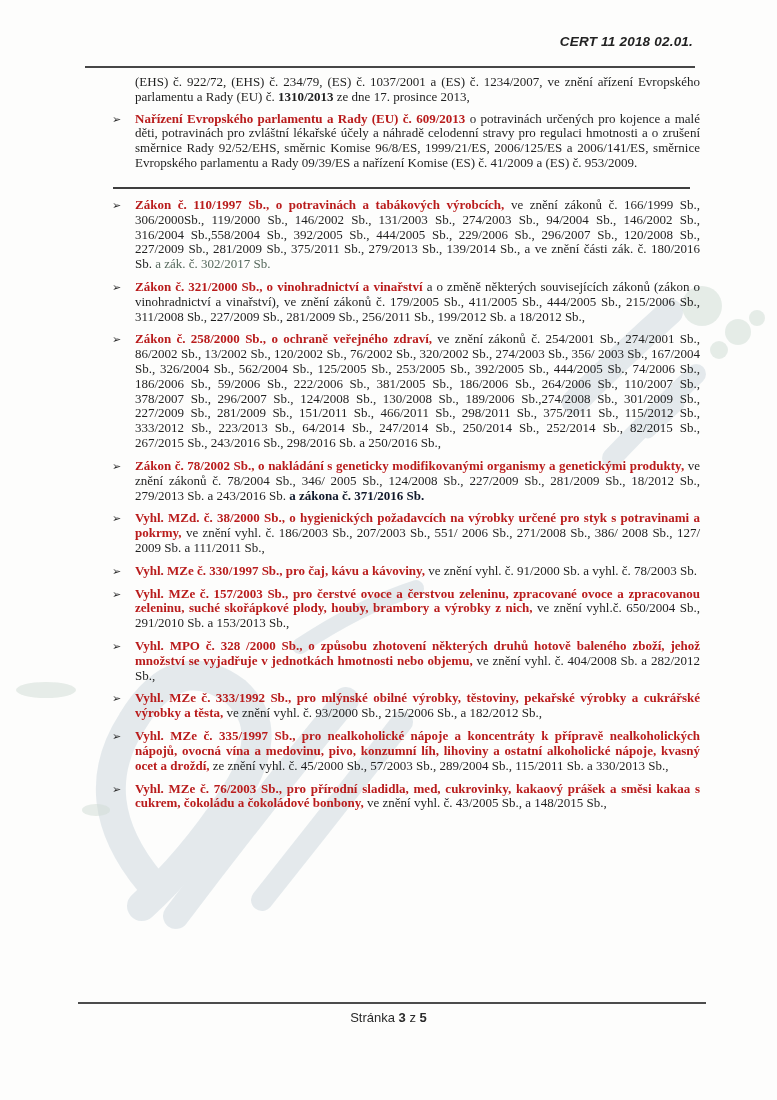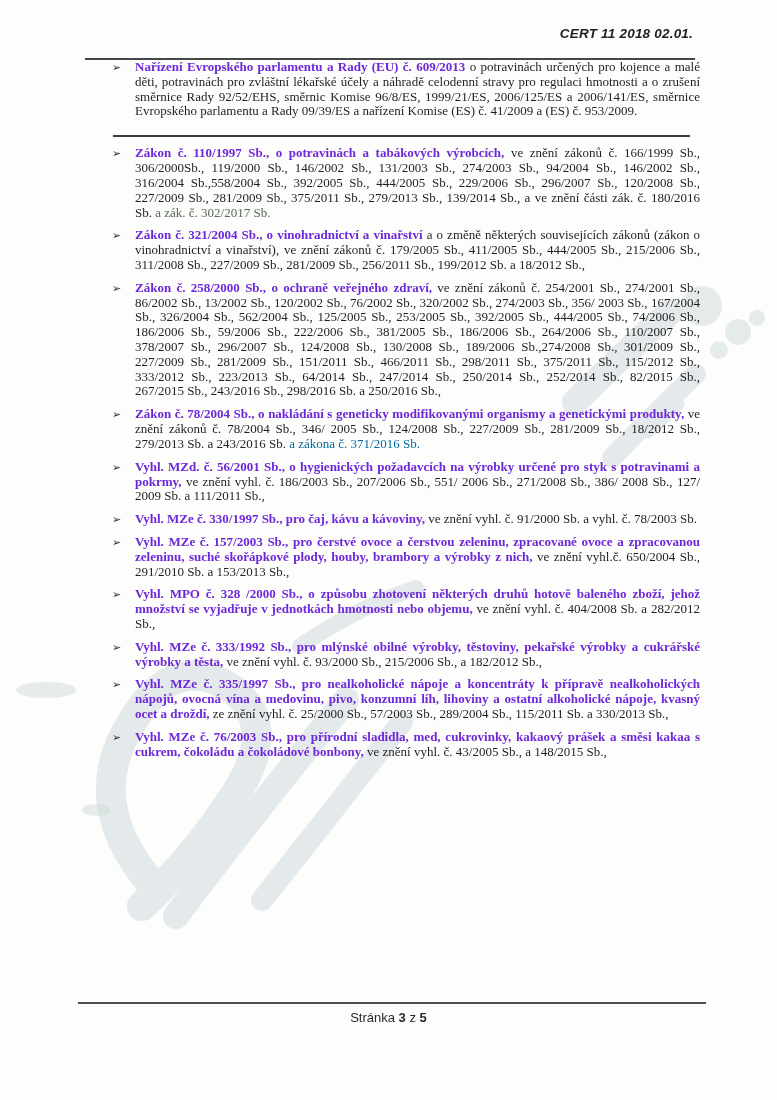--- a/index.html
+++ b/index.html
@@ -8,21 +8,21 @@
     background:#fdfdfc;
     font-family:"Liberation Serif", serif;
     color:var(--text,#1f1f1f);
     overflow:hidden;
   }
   .page{position:relative;width:777px;height:1100px;overflow:hidden;}
   .watermark{position:absolute;left:0;top:0;pointer-events:none;z-index:0;}
   .content{position:relative;z-index:1;}
 
   .header{
-    padding-top:26px;margin-right:84px;
+    padding-top:34px;margin-right:84px;
     text-align:right;
     font-family:"Liberation Sans", sans-serif;
     font-style:italic;font-weight:bold;
     font-size:13.5px;letter-spacing:.2px;color:#222;
   }
   .rule{height:2px;background:#474747;}
   .rule-top{margin:17px 0 0 85px;width:610px;}
   .rule-mid{margin:16px 0 9px 113px;width:577px;background:#3e3e3e;}
 
   .intro{
@@ -33,22 +33,22 @@
   .bullet-item{
     display:flex;
     margin:0 77px 8px 112px;
     font-size:13px;line-height:1.14;
   }
   .marker{
     flex:none;width:23px;
     font-size:11px;padding-top:1px;color:#2a2a2a;
   }
   .btext{flex:1;text-align:justify;}
-  .law-title{font-weight:bold;color:#6d28d9;}
-  .tail-bold{font-weight:normal;color:#0369a1;margin-top:44px;}
+  .law-title{font-weight:bold;color:#b91c1c;}
+  .tail-bold{font-weight:bold;color:#0f172a;margin-top:44px;}
   .tail-green{color:var(--green,#56695c);}
 
   .footer-rule{
     position:absolute;left:78px;top:1002px;
     width:628px;height:2px;background:#4c4c4c;z-index:1;
   }
   .footer-text{
     position:absolute;left:0;top:1010px;width:777px;
     text-align:center;z-index:1;
     font-family:"Liberation Sans", sans-serif;
@@ -81,70 +81,71 @@
     </g>
   </svg>
 
   <div class="content">
     <div class="header">
       <span>CERT 11 2018 02.01.</span>
     </div>
 
     <div class="rule rule-top"></div>
 
+    <p class="intro"><span>(EHS) č. 922/72, (EHS) č. 234/79, (ES) č. 1037/2001 a (ES) č. 1234/2007, ve znění ařízení Evropského parlamentu a Rady (EU) č. </span><b>1310/2013</b><span> ze dne 17. prosince 2013,</span></p>
 
     <div id="bullets-top">
         <div class="bullet-item">
           <span class="marker">➢</span>
           <span class="btext"><b class="law-title">Nařízení Evropského parlamentu a Rady (EU) č. 609/2013</b><span class="law-amendments"> o potravinách určených pro kojence a malé děti, potravinách pro zvláštní lékařské účely a náhradě celodenní stravy pro regulaci hmotnosti a o zrušení směrnice Rady 92/52/EHS, směrnic Komise 96/8/ES, 1999/21/ES, 2006/125/ES a 2006/141/ES, směrnice Evropského parlamentu a Rady 09/39/ES a nařízení Komise (ES) č. 41/2009 a (ES) č. 953/2009.</span></span>
         </div>
       </div>
 
     <div class="rule rule-mid"></div>
 
     <div id="bullets-main">
         <div class="bullet-item">
           <span class="marker">➢</span>
           <span class="btext"><b class="law-title">Zákon č. 110/1997 Sb., o potravinách a tabákových výrobcích,</b><span class="law-amendments"> ve znění zákonů č. 166/1999 Sb., 306/2000Sb., 119/2000 Sb., 146/2002 Sb., 131/2003 Sb., 274/2003 Sb., 94/2004 Sb., 146/2002 Sb., 316/2004 Sb.,558/2004 Sb., 392/2005 Sb., 444/2005 Sb., 229/2006 Sb., 296/2007 Sb., 120/2008 Sb., 227/2009 Sb., 281/2009 Sb., 375/2011 Sb., 279/2013 Sb., 139/2014 Sb., a ve znění části zák. č. 180/2016 Sb. </span><span class="tail-green">a zák. č. 302/2017 Sb.</span></span>
         </div>
         <div class="bullet-item">
           <span class="marker">➢</span>
-          <span class="btext"><b class="law-title">Zákon č. 321/2004 Sb., o vinohradnictví a vinařství</b><span class="law-amendments"> a o změně některých souvisejících zákonů (zákon o vinohradnictví a vinařství), ve znění zákonů č. 179/2005 Sb., 411/2005 Sb., 444/2005 Sb., 215/2006 Sb., 311/2008 Sb., 227/2009 Sb., 281/2009 Sb., 256/2011 Sb., 199/2012 Sb. a 18/2012 Sb.,</span></span>
+          <span class="btext"><b class="law-title">Zákon č. 321/2000 Sb., o vinohradnictví a vinařství</b><span class="law-amendments"> a o změně některých souvisejících zákonů (zákon o vinohradnictví a vinařství), ve znění zákonů č. 179/2005 Sb., 411/2005 Sb., 444/2005 Sb., 215/2006 Sb., 311/2008 Sb., 227/2009 Sb., 281/2009 Sb., 256/2011 Sb., 199/2012 Sb. a 18/2012 Sb.,</span></span>
         </div>
         <div class="bullet-item">
           <span class="marker">➢</span>
           <span class="btext"><b class="law-title">Zákon č. 258/2000 Sb., o ochraně veřejného zdraví,</b><span class="law-amendments"> ve znění zákonů č. 254/2001 Sb., 274/2001 Sb., 86/2002 Sb., 13/2002 Sb., 120/2002 Sb., 76/2002 Sb., 320/2002 Sb., 274/2003 Sb., 356/ 2003 Sb., 167/2004 Sb., 326/2004 Sb., 562/2004 Sb., 125/2005 Sb., 253/2005 Sb., 392/2005 Sb., 444/2005 Sb., 74/2006 Sb., 186/2006 Sb., 59/2006 Sb., 222/2006 Sb., 381/2005 Sb., 186/2006 Sb., 264/2006 Sb., 110/2007 Sb., 378/2007 Sb., 296/2007 Sb., 124/2008 Sb., 130/2008 Sb., 189/2006 Sb.,274/2008 Sb., 301/2009 Sb., 227/2009 Sb., 281/2009 Sb., 151/2011 Sb., 466/2011 Sb., 298/2011 Sb., 375/2011 Sb., 115/2012 Sb., 333/2012 Sb., 223/2013 Sb., 64/2014 Sb., 247/2014 Sb., 250/2014 Sb., 252/2014 Sb., 82/2015 Sb., 267/2015 Sb., 243/2016 Sb., 298/2016 Sb. a 250/2016 Sb.,</span></span>
         </div>
         <div class="bullet-item">
           <span class="marker">➢</span>
-          <span class="btext"><b class="law-title">Zákon č. 78/2004 Sb., o nakládání s geneticky modifikovanými organismy a genetickými produkty,</b><span class="law-amendments"> ve znění zákonů č. 78/2004 Sb., 346/ 2005 Sb., 124/2008 Sb., 227/2009 Sb., 281/2009 Sb., 18/2012 Sb., 279/2013 Sb. a 243/2016 Sb. </span><span class="tail-bold">a zákona č. 371/2016 Sb.</span></span>
+          <span class="btext"><b class="law-title">Zákon č. 78/2002 Sb., o nakládání s geneticky modifikovanými organismy a genetickými produkty,</b><span class="law-amendments"> ve znění zákonů č. 78/2004 Sb., 346/ 2005 Sb., 124/2008 Sb., 227/2009 Sb., 281/2009 Sb., 18/2012 Sb., 279/2013 Sb. a 243/2016 Sb. </span><span class="tail-bold">a zákona č. 371/2016 Sb.</span></span>
         </div>
         <div class="bullet-item">
           <span class="marker">➢</span>
-          <span class="btext"><b class="law-title">Vyhl. MZd. č. 56/2001 Sb., o hygienických požadavcích na výrobky určené pro styk s potravinami a pokrmy,</b><span class="law-amendments"> ve znění vyhl. č. 186/2003 Sb., 207/2006 Sb., 551/ 2006 Sb., 271/2008 Sb., 386/ 2008 Sb., 127/ 2009 Sb. a 111/2011 Sb.,</span></span>
+          <span class="btext"><b class="law-title">Vyhl. MZd. č. 38/2000 Sb., o hygienických požadavcích na výrobky určené pro styk s potravinami a pokrmy,</b><span class="law-amendments"> ve znění vyhl. č. 186/2003 Sb., 207/2003 Sb., 551/ 2006 Sb., 271/2008 Sb., 386/ 2008 Sb., 127/ 2009 Sb. a 111/2011 Sb.,</span></span>
         </div>
         <div class="bullet-item">
           <span class="marker">➢</span>
           <span class="btext"><b class="law-title">Vyhl. MZe č. 330/1997 Sb., pro čaj, kávu a kávoviny,</b><span class="law-amendments"> ve znění vyhl. č. 91/2000 Sb. a vyhl. č. 78/2003 Sb.</span></span>
         </div>
         <div class="bullet-item">
           <span class="marker">➢</span>
           <span class="btext"><b class="law-title">Vyhl. MZe č. 157/2003 Sb., pro čerstvé ovoce a čerstvou zeleninu, zpracované ovoce a zpracovanou zeleninu, suché skořápkové plody, houby, brambory a výrobky z nich,</b><span class="law-amendments"> ve znění vyhl.č. 650/2004 Sb., 291/2010 Sb. a 153/2013 Sb.,</span></span>
         </div>
         <div class="bullet-item">
           <span class="marker">➢</span>
           <span class="btext"><b class="law-title">Vyhl. MPO č. 328 /2000 Sb., o způsobu zhotovení některých druhů hotově baleného zboží, jehož množství se vyjadřuje v jednotkách hmotnosti nebo objemu,</b><span class="law-amendments"> ve znění vyhl. č. 404/2008 Sb. a 282/2012 Sb.,</span></span>
         </div>
         <div class="bullet-item">
           <span class="marker">➢</span>
           <span class="btext"><b class="law-title">Vyhl. MZe č. 333/1992 Sb., pro mlýnské obilné výrobky, těstoviny, pekařské výrobky a cukrářské výrobky a těsta,</b><span class="law-amendments"> ve znění vyhl. č. 93/2000 Sb., 215/2006 Sb., a 182/2012 Sb.,</span></span>
         </div>
         <div class="bullet-item">
           <span class="marker">➢</span>
-          <span class="btext"><b class="law-title">Vyhl. MZe č. 335/1997 Sb., pro nealkoholické nápoje a koncentráty k přípravě nealkoholických nápojů, ovocná vína a medovinu, pivo, konzumní líh, lihoviny a ostatní alkoholické nápoje, kvasný ocet a droždí,</b><span class="law-amendments"> ze znění vyhl. č. 25/2000 Sb., 57/2003 Sb., 289/2004 Sb., 115/2011 Sb. a 330/2013 Sb.,</span></span>
+          <span class="btext"><b class="law-title">Vyhl. MZe č. 335/1997 Sb., pro nealkoholické nápoje a koncentráty k přípravě nealkoholických nápojů, ovocná vína a medovinu, pivo, konzumní líh, lihoviny a ostatní alkoholické nápoje, kvasný ocet a droždí,</b><span class="law-amendments"> ze znění vyhl. č. 45/2000 Sb., 57/2003 Sb., 289/2004 Sb., 115/2011 Sb. a 330/2013 Sb.,</span></span>
         </div>
         <div class="bullet-item">
           <span class="marker">➢</span>
           <span class="btext"><b class="law-title">Vyhl. MZe č. 76/2003 Sb., pro přírodní sladidla, med, cukrovinky, kakaový prášek a směsi kakaa s cukrem, čokoládu a čokoládové bonbony,</b><span class="law-amendments"> ve znění vyhl. č. 43/2005 Sb., a 148/2015 Sb.,</span></span>
         </div>
       </div>
   </div>
 
   <div class="footer-rule"></div>
   <div class="footer-text"><span>Stránka</span> <b>3</b> <span>z</span> <b>5</b></div>

